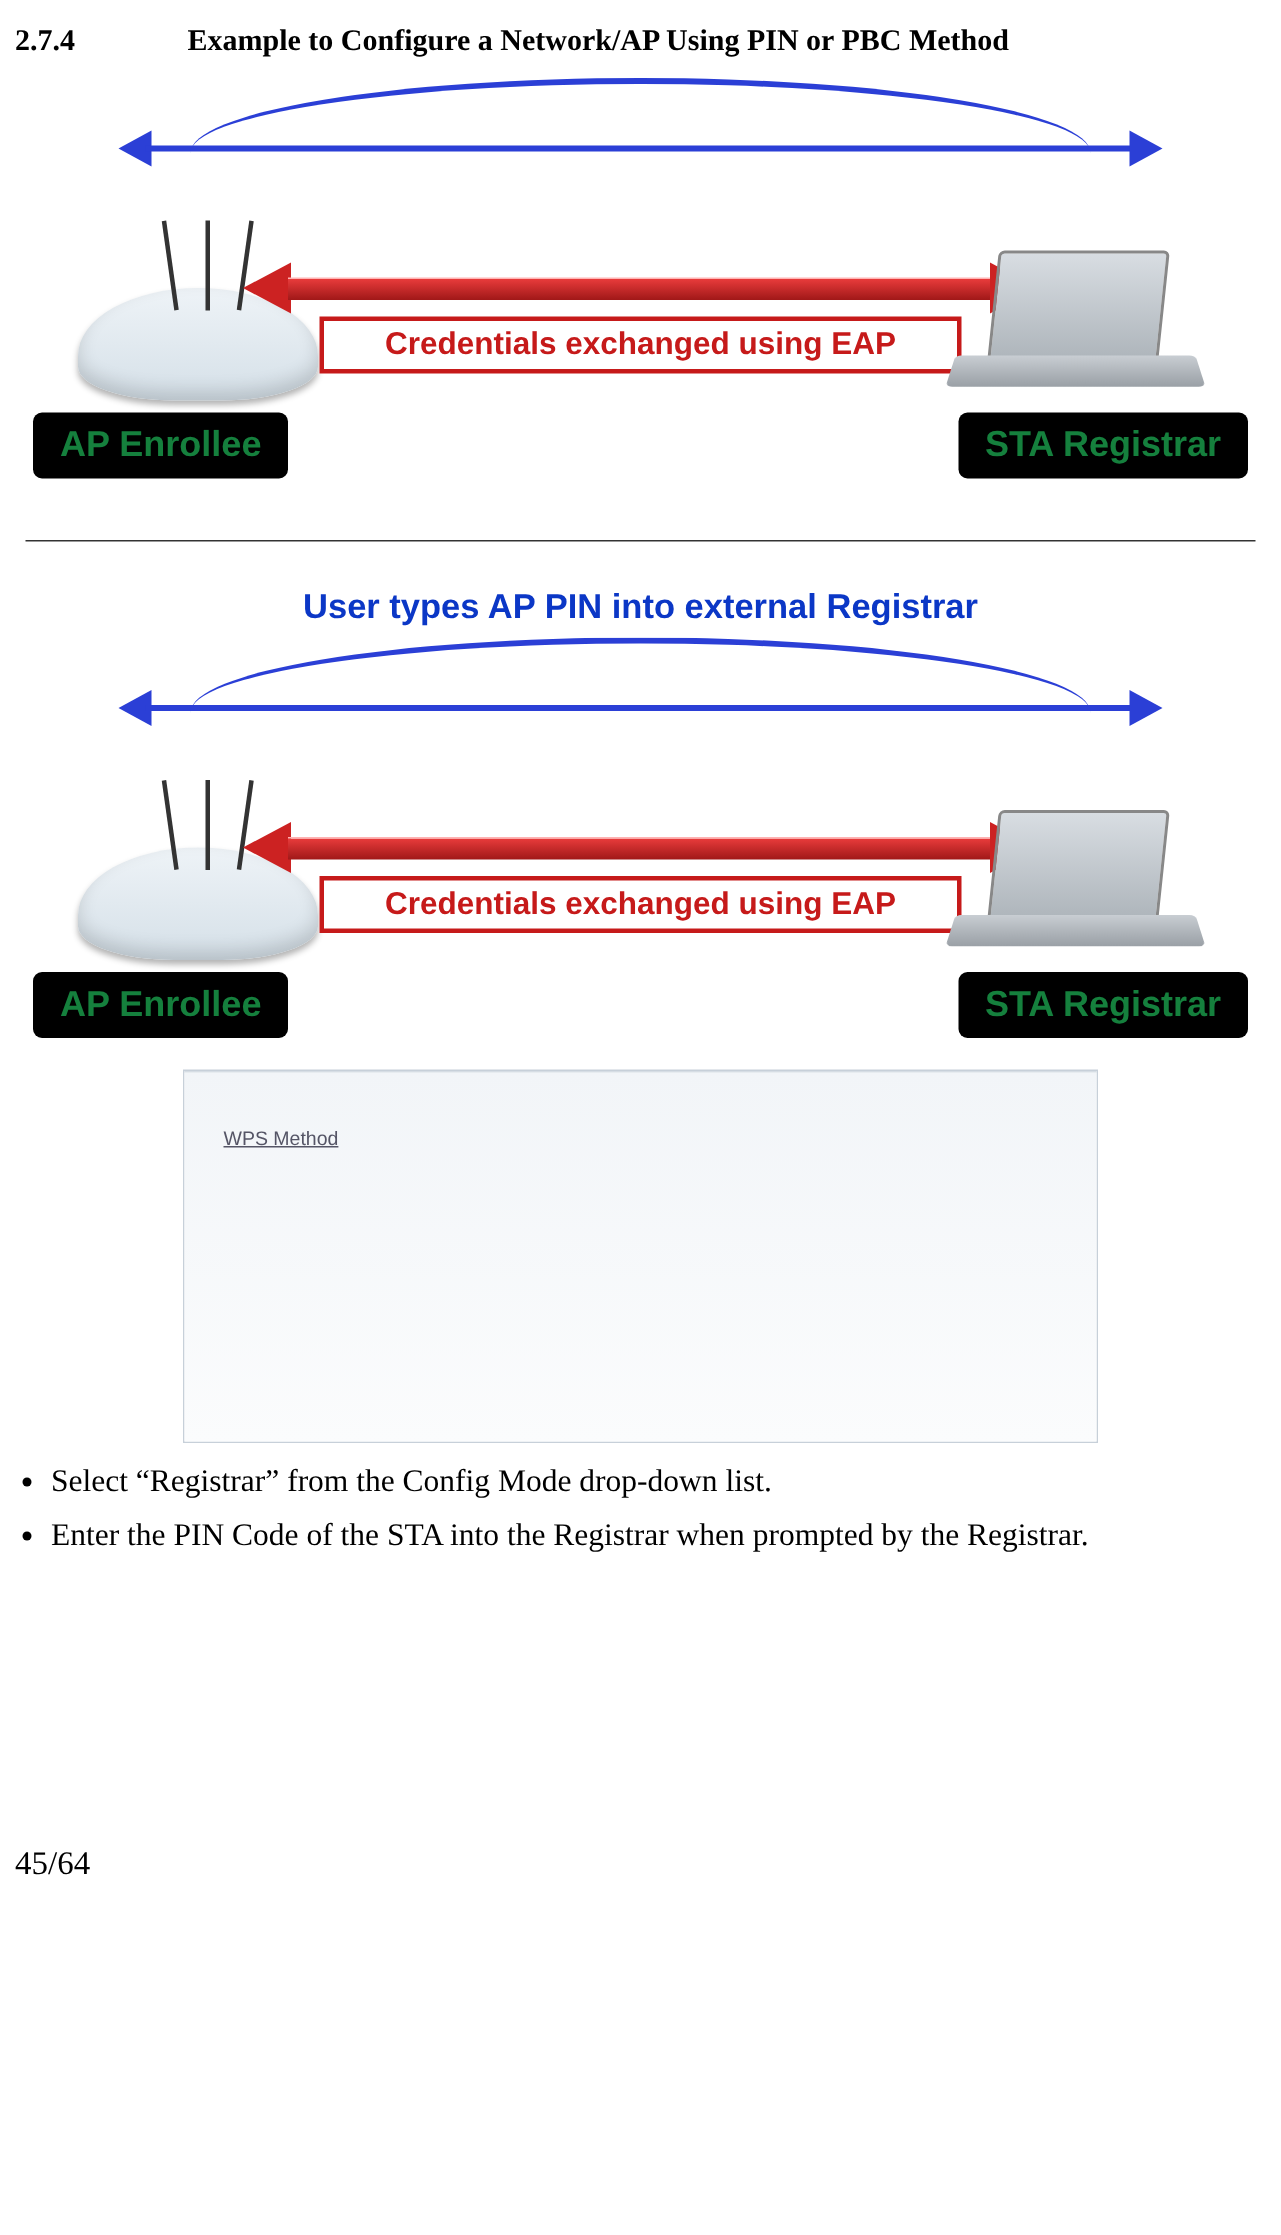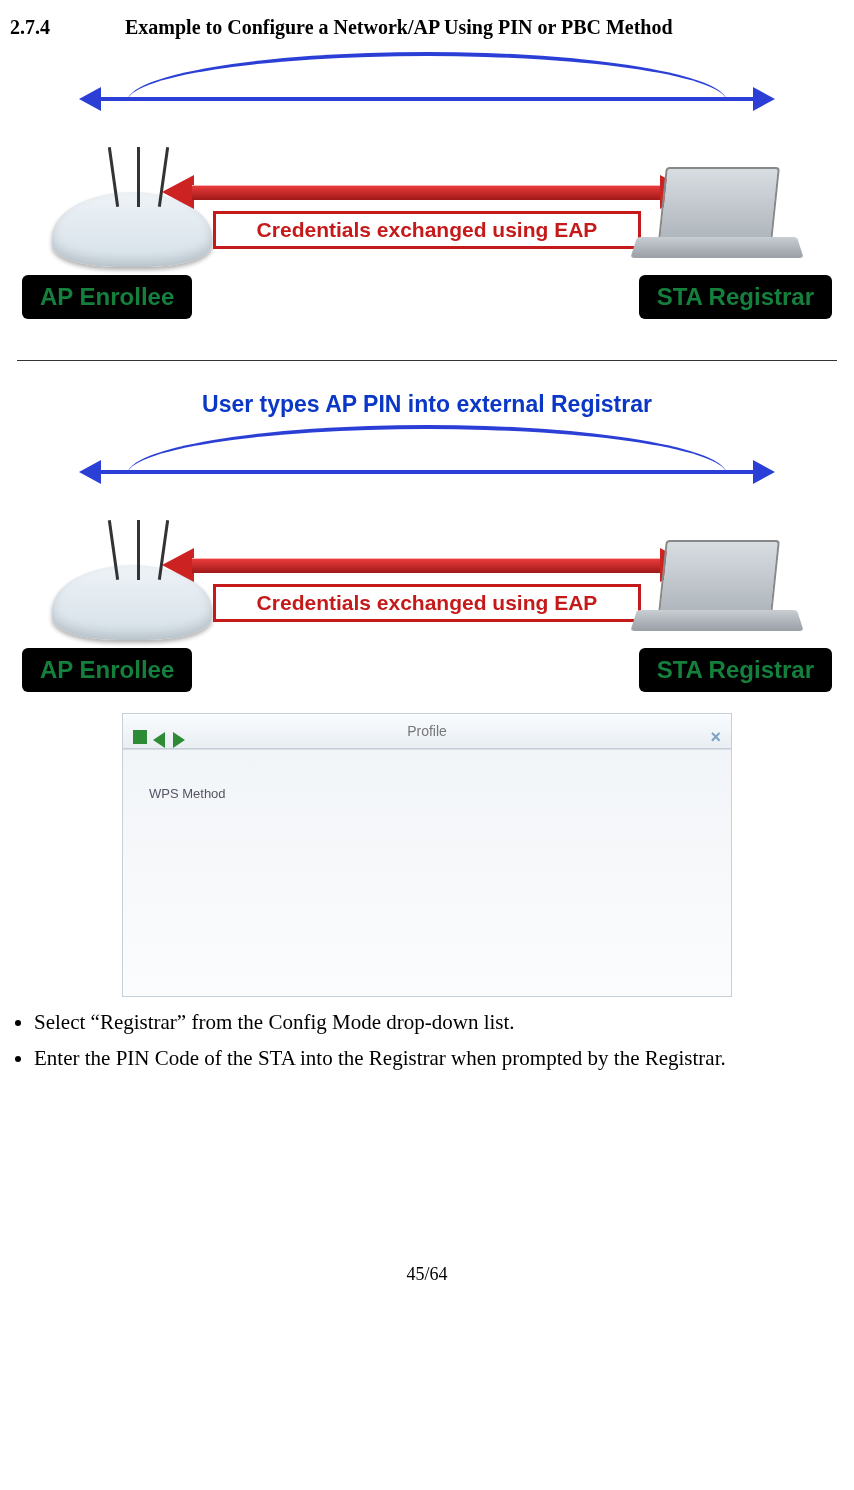--- a/index.html
+++ b/index.html
@@ -259,21 +259,21 @@
     .form-row {
       display: flex;
       align-items: center;
       margin-bottom: 14px;
     }
     .form-label {
       width: 120px;
       color: #9aa6b2;
       font-size: 13px;
     }
-    .form-label.dark { color: #556; }
+    .form-label.dark { color: #556; text-decoration: underline; }
     .form-select {
       width: 260px;
       height: 22px;
       border: 1px solid #c0c8d0;
       background: #f8fafc;
     }
     .form-checkbox {
       display: inline-block;
       width: 14px; height: 14px;
       border: 1px solid #a6afb8;
@@ -312,22 +312,21 @@
       list-style-type: disc;
       padding-left: 24px;
       margin: 10px 0 0 0;
     }
     ul.bullets li {
       font-size: 21px;
       line-height: 1.5;
       margin-bottom: 4px;
     }
     .page-footer {
-      text-align: center;
-      font-size: 18px;
+      font-size: 22px;
       margin-top: 190px;
       padding-bottom: 20px;
     }
   </style>
 </head>
 <body>
 
 <div class="page">
 
   <div class="section-heading">
@@ -397,29 +396,20 @@
       </div>
     </div>
     <div class="labels-row">
       <div class="black-label left">AP Enrollee</div>
       <div class="black-label right">STA Registrar</div>
     </div>
   </div>
 
 
   <div class="dialog-img">
-    <div class="dialog-titlebar">
-      <span class="dialog-nav">
-        <span class="nav-sq"></span>
-        <span class="nav-arrow-l"></span>
-        <span class="nav-arrow-r"></span>
-      </span>
-      <span>Profile</span>
-      <span class="dialog-close">×</span>
-    </div>
     <div class="dialog-body">
       <div class="form-row" style="align-items:flex-start;">
         <span class="form-label dark">WPS Method</span>
       </div>
     </div>
   </div>
 
   <ul class="bullets">
     <li>Select “Registrar” from the Config Mode drop-down list.</li>
     <li>Enter the PIN Code of the STA into the Registrar when prompted by the Registrar.</li>

